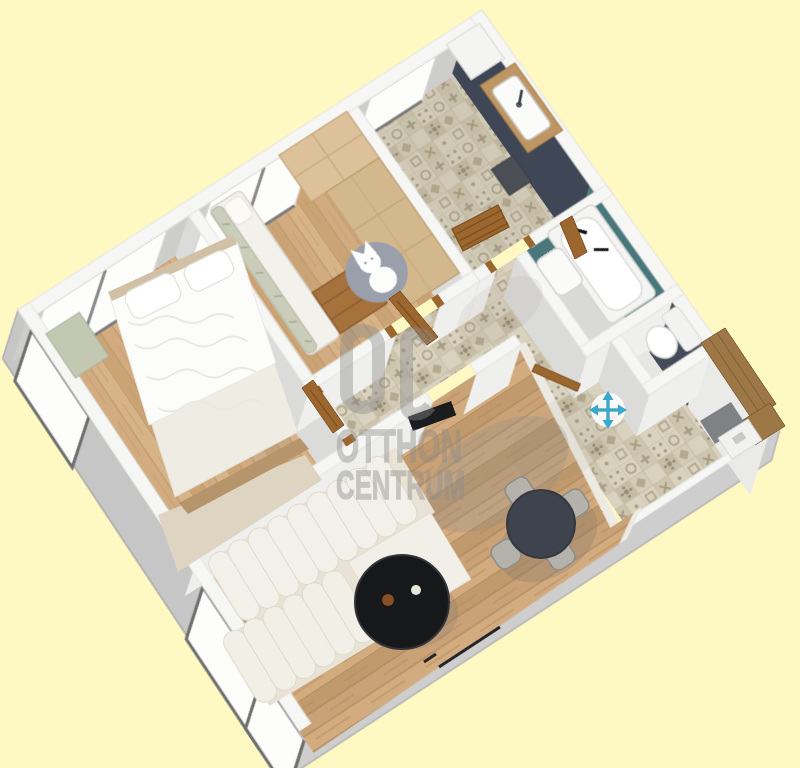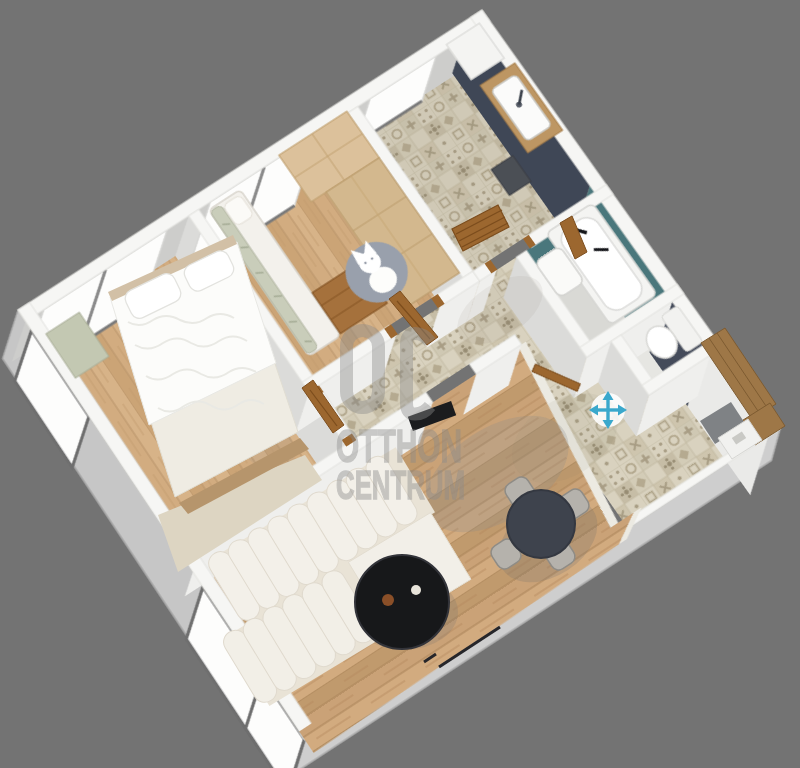--- a/index.html
+++ b/index.html
@@ -1,15 +1,15 @@
 <!DOCTYPE html>
 <html><head><meta charset="utf-8">
 <style>
 html,body{margin:0;padding:0;background:#ffffff;}
-.stage{position:relative;width:800px;height:768px;background:#737373;overflow:hidden;font-family:"Liberation Sans",sans-serif;}
+.stage{position:relative;width:800px;height:768px;background:#fef9c3;overflow:hidden;font-family:"Liberation Sans",sans-serif;}
 .plan{position:absolute;left:0;top:0;width:560px;height:515px;transform-origin:0 0;transform:matrix3d(0.833894,-0.535604,0,0.00001104,0.541269,0.796101,0,-0.00005250,0,0,1,0,18.0000,310.0000,0,1);}
 .ovl{position:absolute;left:0;top:0;}
 </style></head>
 <body>
 <div class="stage">
 
 <div class="plan">
 <svg style="position:absolute;left:-140px;top:-140px" width="860" height="800" viewBox="-140 -140 860 800">
 <defs>
 <pattern id="tileP" width="51" height="51" patternUnits="userSpaceOnUse">

